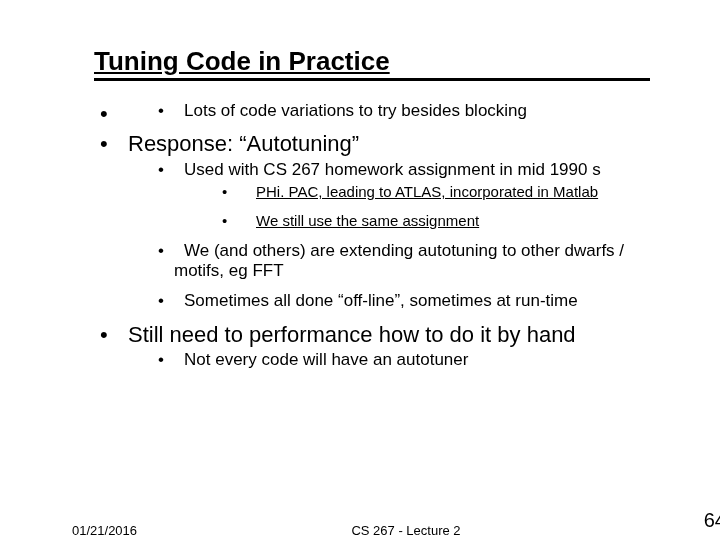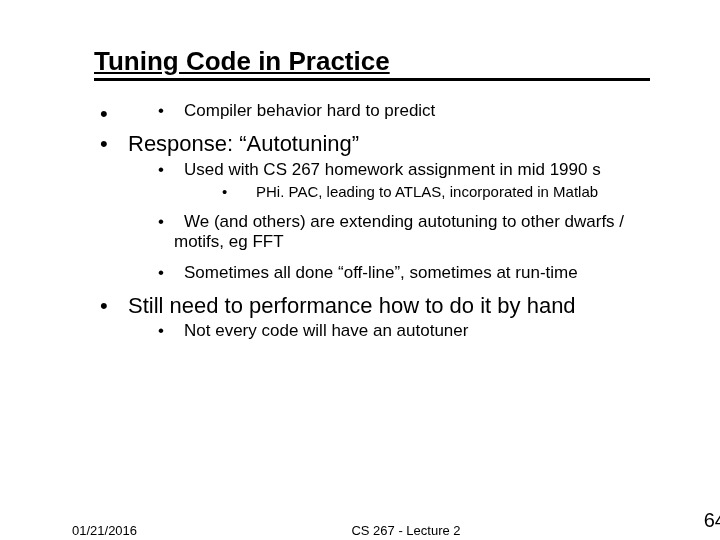--- a/index.html
+++ b/index.html
@@ -7,50 +7,51 @@
   .slide { position: relative; width: 720px; height: 540px; padding: 16px 0 0 0; }
   .title-wrap { margin: 0 36px 6px 54px; }
   .title { font-size: 26px; font-weight: 700; text-decoration: underline; padding-bottom: 2px; border-bottom: 3px solid #000; padding-right: 260px; }
   .content { padding: 4px 40px 0 40px; }
   ul { list-style: none; }
   .lvl1 > li { font-size: 22px; margin-top: 6px; padding-left: 18px; position: relative; line-height: 1.15; }
   .lvl1 > li::before { content: "•"; position: absolute; left: 0; top: 0; }
   .lvl2 { margin-top: 2px; }
   .lvl2 > li { font-size: 17px; margin-top: 3px; padding-left: 16px; position: relative; margin-left: 30px; line-height: 1.2; }
   .lvl2 > li::before { content: "•"; position: absolute; left: 0; top: 0; }
-  .lvl3 { margin-top: 2px; }
+  .lvl3 { margin-top: 2px; text-decoration: underline; }
   .lvl3 > li { font-size: 15px; margin-top: 3px; padding-left: 24px; position: relative; margin-left: 38px; line-height: 1.25; }
   .lvl3 > li::before { content: "•"; position: absolute; left: 0; top: 0; }
   .footer { position: absolute; bottom: 12px; left: 0; width: 100%; font-size: 13px; }
   .foot-date { position: absolute; left: 22px; bottom: 0; }
   .foot-center { position: absolute; left: 12px; right: 0; text-align: center; bottom: 0; }
   .foot-num { position: absolute; right: 24px; bottom: 6px; font-size: 20px; }
 </style>
 </head>
 <body>
 <div class="slide">
 
 <div class="title-wrap">
   <span class="title">Tuning Code in Practice</span>
 </div>
 
 <div class="content">
   <ul class="lvl1">
     <li>
       <ul class="lvl2">
-        <li><span>Compiler behavior hard to predict</span></li>
+        <li><span>Lots of code variations to try besides blocking</span></li>
       </ul>
     </li>
     <li>
       <span>Response: “Autotuning”</span>
       <ul class="lvl2">
         <li>
           <span>Used with CS 267 homework assignment in mid 1990 s</span>
           <ul class="lvl3">
             <li><span>PHi. PAC, leading to ATLAS, incorporated in Matlab</span></li>
+            <li><span>We still use the same assignment</span></li>
           </ul>
         </li>
         <li><span>We (and others) are extending autotuning to other dwarfs / motifs, eg FFT</span></li>
         <li><span>Sometimes all done “off-line”, sometimes at run-time</span></li>
       </ul>
     </li>
     <li>
       <span>Still need to performance how to do it by hand</span>
       <ul class="lvl2">
         <li><span>Not every code will have an autotuner</span></li>

